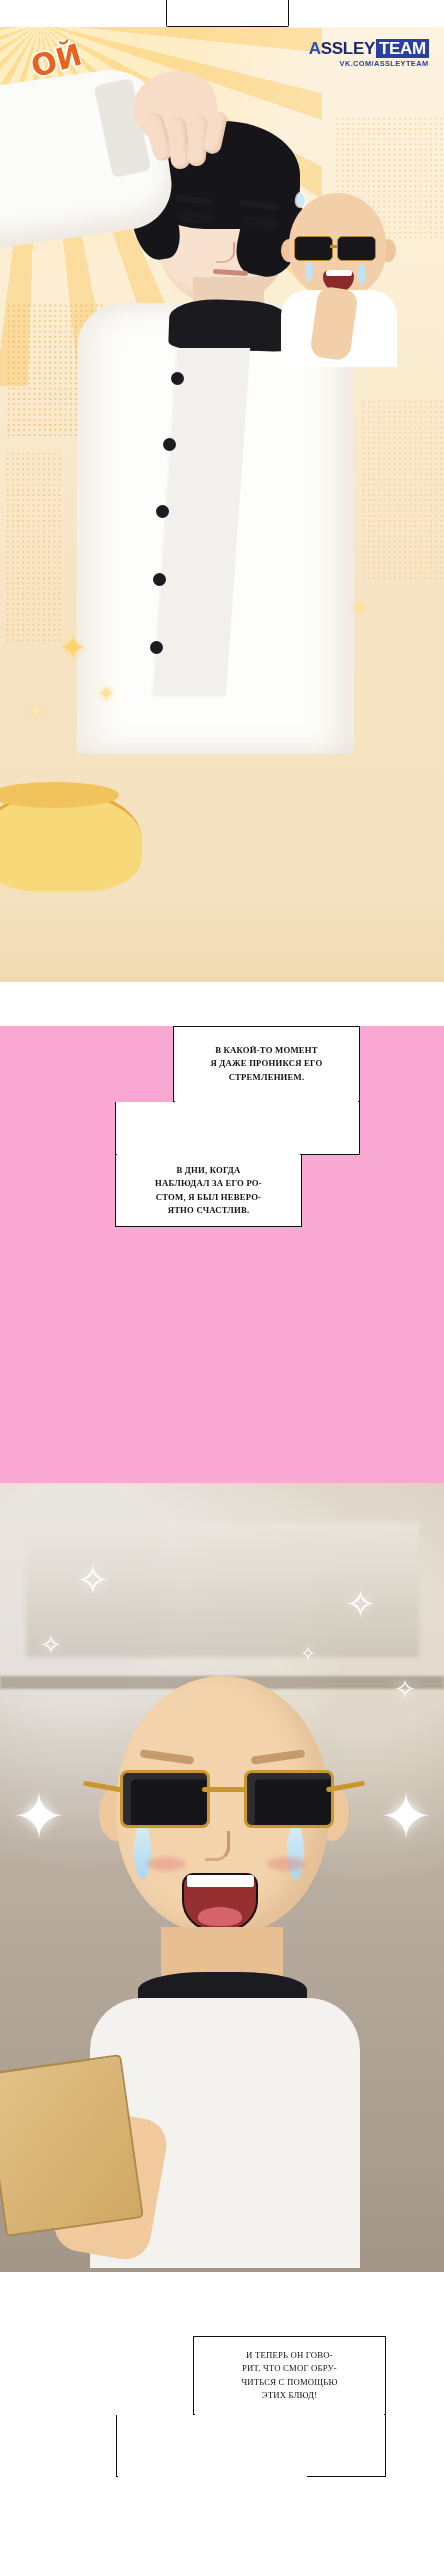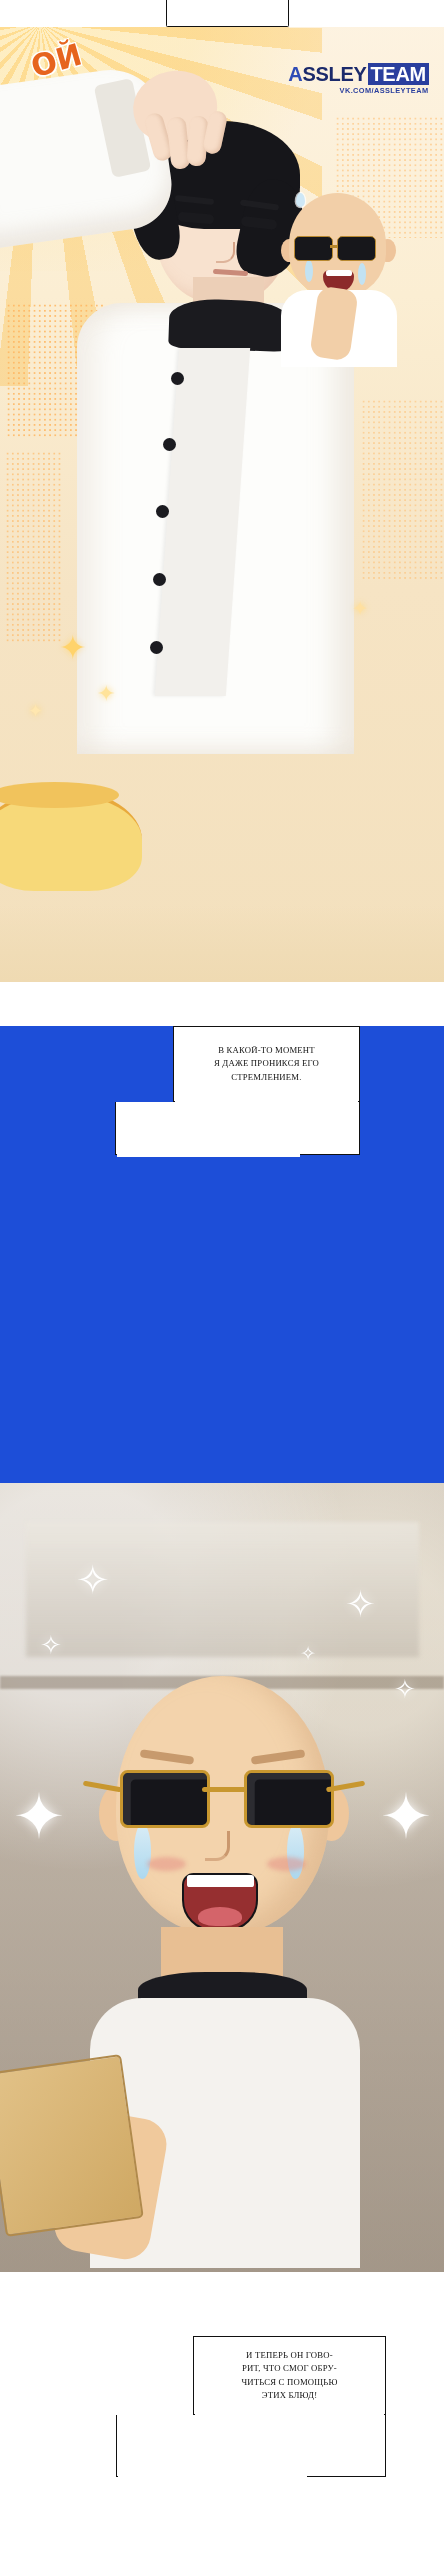--- a/index.html
+++ b/index.html
@@ -56,23 +56,22 @@
   .hatch.h1 { left: 6.4px; top: 303px; width: 97px; height: 135px; }
   .hatch.h2 { left: 5.2px; top: 451px; width: 58px; height: 193px; opacity:.75;}
   .hatch.h3 { left: 335px; top: 116px; width: 109px; height: 122px; opacity:.6;}
   .hatch.h4 { left: 361px; top: 399px; width: 84px; height: 180px; opacity:.55;}
 
   .logo {
     position: absolute; right: 15.5px; top: 40px;
     text-align: right; line-height: 1;
   }
   .logo .brand {
-    font-size: 20px; font-weight: bold; letter-spacing: -0.3px; color: #1b2a6b;
+    font-size: 17px; font-weight: bold; letter-spacing: -0.3px; color: #1b2a6b;
     font-family: "Liberation Sans", sans-serif;
-    margin-top: 24px;
   }
   .logo .brand .a { color: #2f4bb5; }
   .logo .brand .team {
     background: #2a3f9e; color: #fff; padding: 0 2.6px; margin-left: 1.3px;
   }
   .logo .url {
     margin-top: 2.6px; font-size: 7.4px; letter-spacing: 0.4px; color: #2a3f9e; font-weight: bold;
   }
 
   .sfx-oh {
@@ -242,21 +241,21 @@
   }
   .p1-bottomfade {
     position: absolute; left: 0; bottom: 0; width: 444px; height: 77px;
     background: linear-gradient(180deg, rgba(243,224,189,0) 0%, #f0dcb6 60%, #efdab2 100%);
   }
 
   
   .gap1 { position: absolute; left:0; top: 982px; width: 444px; height: 44px; background: #fff; }
 
   
-  .panel2 { position: absolute; left: 0; top: 1026px; width: 444px; height: 457px; background: #1d4ed8; }
+  .panel2 { position: absolute; left: 0; top: 1026px; width: 444px; height: 457px; background: #f9a8d4; font-weight: bold; }
   .bubble {
     position: absolute; border: 1.9px solid #111; background: #fff; box-sizing: border-box;
     display: flex; align-items: center; justify-content: center;
     text-align: center; color: #111;
   }
   .bubble .txt {
     font-family: "Liberation Serif", serif;
     font-size: 8.7px; line-height: 1.5; letter-spacing: 0.2px;
     padding: 3.9px 6.4px; white-space: pre-line;
   }
@@ -432,20 +431,26 @@
 
   <div class="panel2">
     <div class="bubble b-top">
       <div class="txt">В КАКОЙ-ТО МОМЕНТ
 Я ДАЖЕ ПРОНИКСЯ ЕГО
 СТРЕМЛЕНИЕМ.</div>
     </div>
     <div class="bubble b-mid">
       <div class="txt"></div>
     </div>
+    <div class="bubble b-low">
+      <div class="txt">В ДНИ, КОГДА
+НАБЛЮДАЛ ЗА ЕГО РО-
+СТОМ, Я БЫЛ НЕВЕРО-
+ЯТНО СЧАСТЛИВ.</div>
+    </div>
     <div class="b-mask-a"></div>
     <div class="b-mask-b"></div>
   </div>
 
   <div class="panel3">
     <div class="p3-blur"></div>
     <div class="p3-win"></div>
     <div class="p3-shelf"></div>
 
     <div class="star st1">✧</div>

